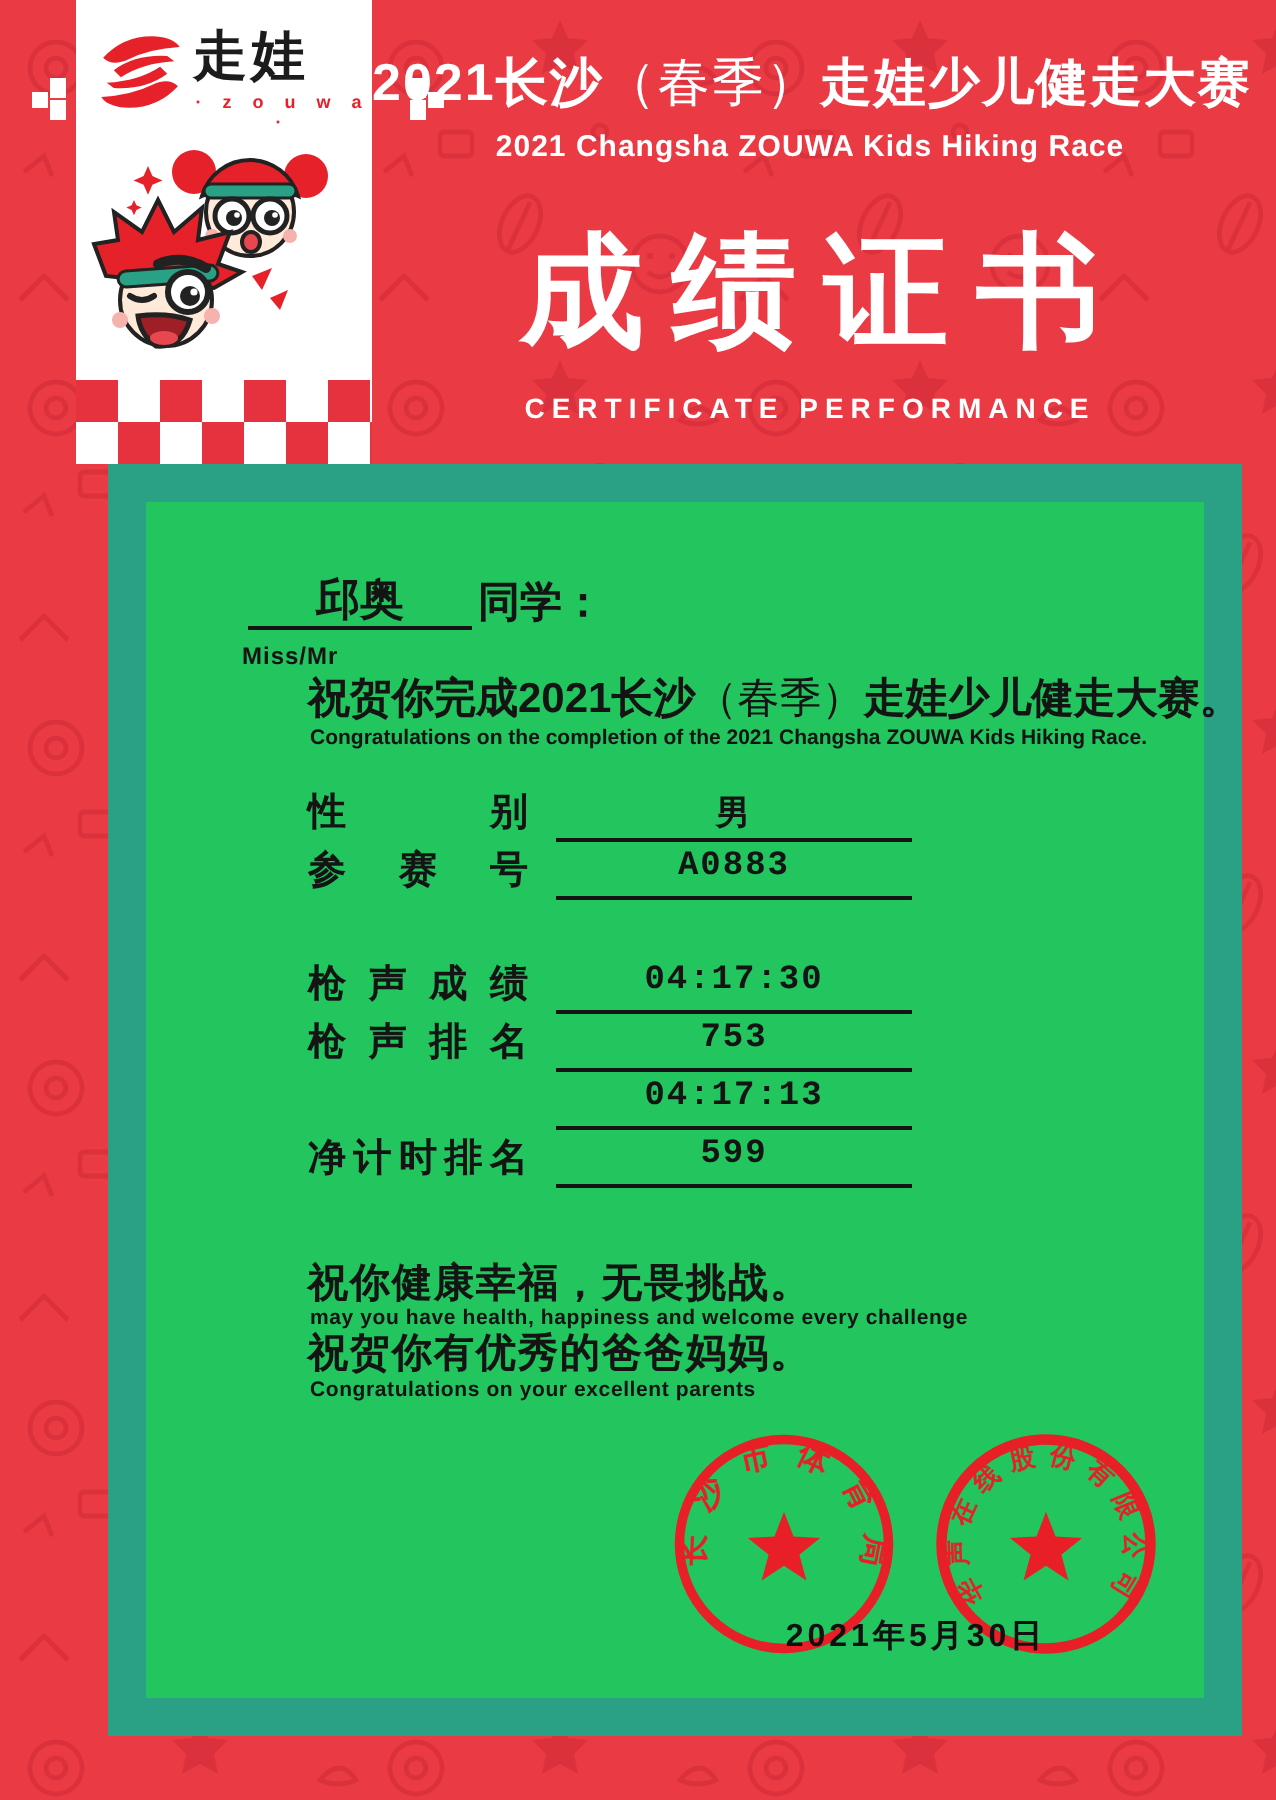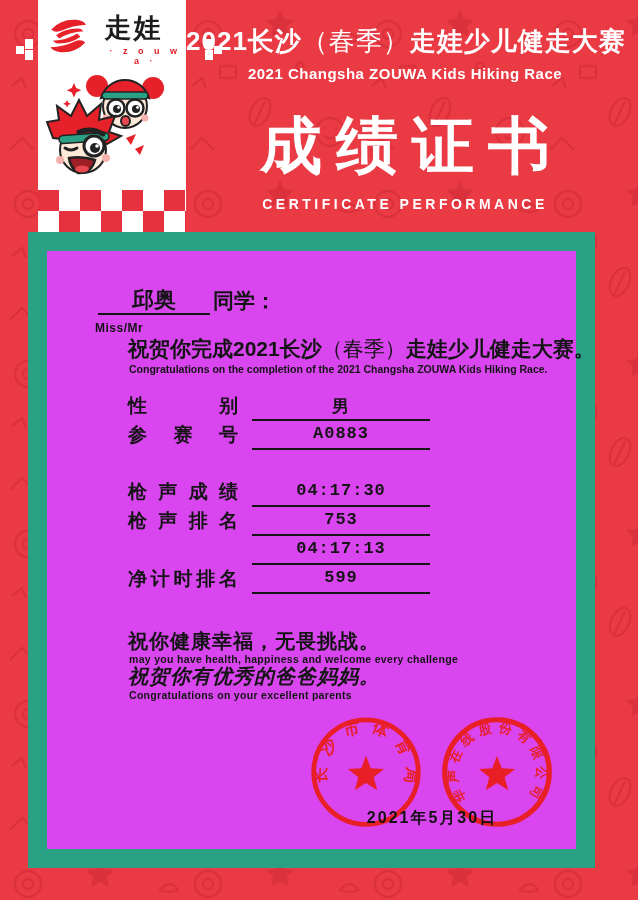--- a/index.html
+++ b/index.html
@@ -5,21 +5,21 @@
   * { margin:0; padding:0; box-sizing:border-box; }
   html,body { width:638px; height:900px; }
   body { font-family:"Liberation Sans","DejaVu Sans",sans-serif; position:relative;
          width:638px; height:900px; overflow:hidden; background:#ea3a44; }
   .page { position:absolute; inset:0; }
   .bg-pattern { position:absolute; inset:0; z-index:0; }
 
   
   .logo-panel { position:absolute; left:38px; top:0; width:148px; height:190px;
                 background:#fff; z-index:2; }
-  .brand-row { position:absolute; left:10px; top:14px; display:flex; align-items:flex-start; gap:16px; }
+  .brand-row { position:absolute; left:10px; top:14px; display:flex; align-items:flex-start; gap:4px; }
   .brand-cn { font-size:27px; font-weight:800; color:#1c1c1c; letter-spacing:2px; line-height:1.1; }
   .brand-en { margin-top:2px; font-size:9px; font-weight:800; color:#e62129; letter-spacing:4px; text-align:center; }
   .faces-svg { position:absolute; left:0; top:58px; }
 
   .checker { position:absolute; left:38px; top:190px; width:148px; height:42px; z-index:2;
              background:repeating-conic-gradient(#ffffff 0 25%, #e5323e 0 50%);
              background-size:42px 42px; }
 
   .header { position:absolute; left:186px; top:24px; width:438px; text-align:center; z-index:2; color:#fff; }
   .t1 { font-size:26px; font-weight:800; letter-spacing:1px; white-space:nowrap; }
@@ -29,22 +29,22 @@
   .cert-en { margin-top:8px; font-size:14px; font-weight:800; letter-spacing:3.5px; }
   .deco { position:absolute; width:20px; height:24px; }
   .deco-l { left:-170px; top:14px; } .deco-l2{ left:16px; top:14px; }
   .deco .sq { position:absolute; background:#fff; }
   .deco .a { left:0; top:8px; width:8px; height:8px; }
   .deco .b { left:9px; top:1px; width:8px; height:10px; }
   .deco .c { left:9px; top:12px; width:8px; height:10px; }
   .deco.mirror { transform:scaleX(-1); }
 
   
-  .cert { position:absolute; left:28px; top:232px; width:567px; height:636px; z-index:2;
-          background:#d946ef; border:19px solid #2aa185; }
+  .cert { position:absolute; left:54px; top:232px; width:567px; height:636px; z-index:2;
+          background:#22c55e; border:19px solid #2aa185; }
   .cert > * { position:absolute; }
 
   .name-line { left:51px; top:34px; width:112px; height:30px; border-bottom:2.5px solid #141414;
                text-align:center; font-size:22px; font-weight:700; color:#141414; }
   .tongxue { left:166px; top:36px; font-size:21px; font-weight:800; color:#141414; }
   .missmr { left:48px; top:70px; font-size:12px; font-weight:800; color:#141414; letter-spacing:0.5px; }
 
   .congrats-cn { left:81px; top:84px; font-size:21px; font-weight:800; color:#141414; white-space:nowrap; }
   .congrats-cn .season { font-weight:400; }
   .congrats-en { left:82px; top:112px; font-size:10.5px; font-weight:800; color:#141414; }
@@ -52,21 +52,21 @@
   .frow { left:81px; width:310px; height:30px; }
   .frow .lbl { position:absolute; left:0; top:0; width:110px; font-size:19px; font-weight:800; color:#141414;
                text-align:justify; text-align-last:justify; text-justify:inter-character; }
   .frow .ul  { position:absolute; left:124px; top:-4px; width:178px; height:32px; border-bottom:2.5px solid #141414;
                text-align:center; font-family:"Liberation Mono","DejaVu Sans Mono",monospace;
                font-size:17px; font-weight:700; color:#141414; letter-spacing:1px; padding-top:6px; }
   .r0{top:142px}.r1{top:171px}.r2{top:200px}.r3{top:228px}.r4{top:257px}.r5{top:286px}.r6{top:315px}
 
   .bless-cn1 { left:81px; top:377px; font-size:20px; font-weight:800; color:#141414; letter-spacing:1px; }
   .bless-en1 { left:82px; top:402px; font-size:10.5px; font-weight:800; color:#141414; letter-spacing:0.3px; }
-  .bless-cn2 { left:81px; top:412px; font-size:20px; font-weight:800; color:#141414; letter-spacing:1px;font-style:italic; }
+  .bless-cn2 { left:81px; top:412px; font-size:20px; font-weight:800; color:#141414; letter-spacing:1px; }
   .bless-en2 { left:82px; top:438px; font-size:10.5px; font-weight:800; color:#141414; letter-spacing:0.3px; }
 
   .stamp { width:114px; height:114px; top:464px; z-index:3; }
   .stamp-left { left:262px; }
   .stamp-right { left:393px; }
   .stamp text { font-family:"Liberation Sans",sans-serif; font-weight:700; }
   .date { left:310px; top:557px; width:150px; text-align:center; z-index:4;
           font-size:16px; font-weight:800; color:#111; letter-spacing:2px; white-space:nowrap; }
 </style>
 </head>

